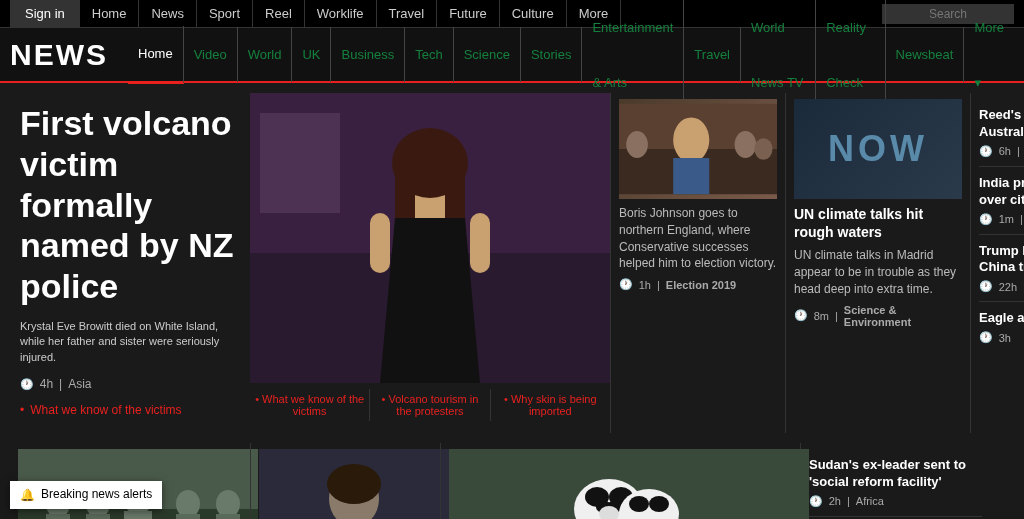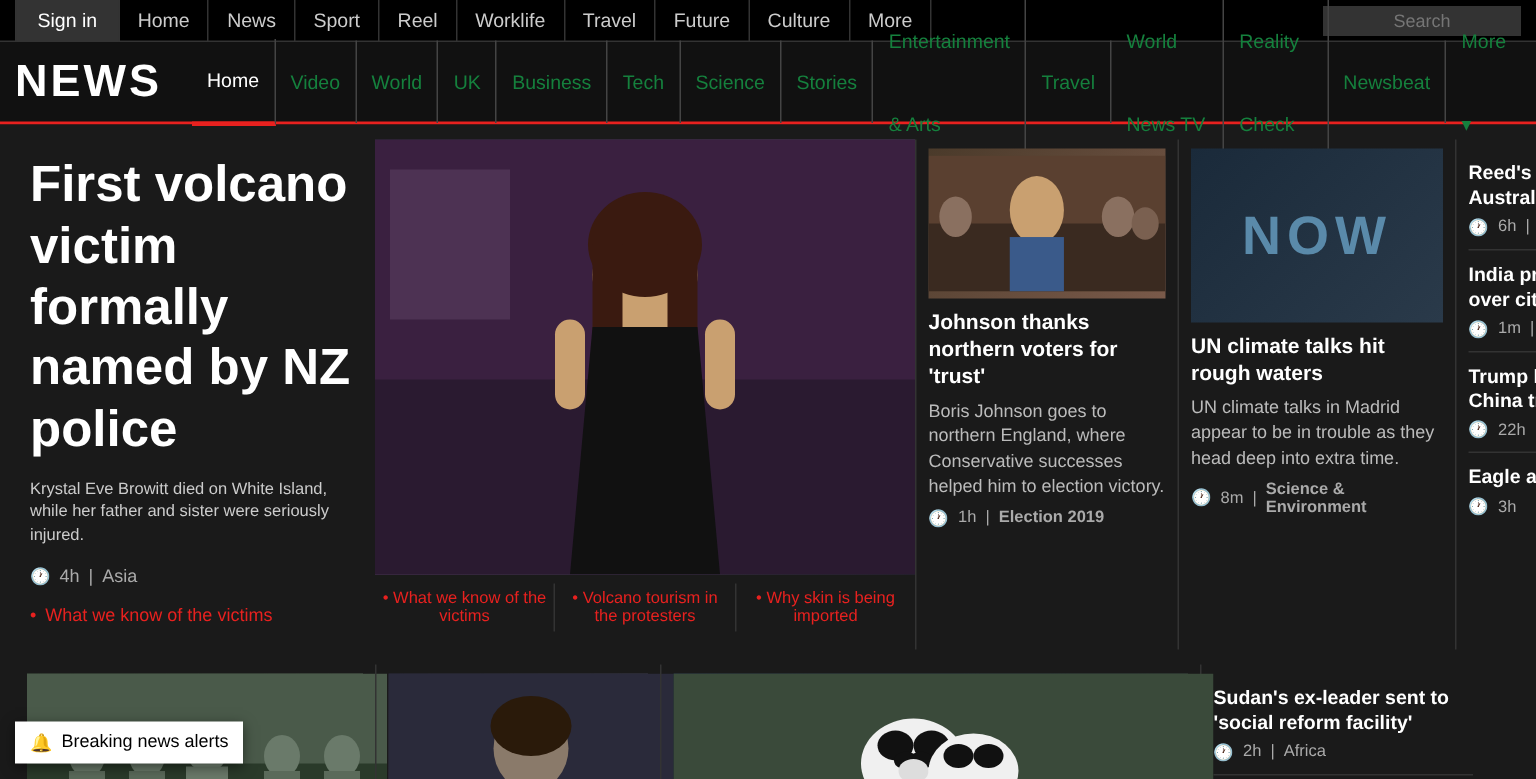--- a/index.html
+++ b/index.html
@@ -219,21 +219,21 @@
     .img-pandas {
       background: linear-gradient(135deg, #2a3a4a, #3a4a3a);
       height: 120px;
       width: 100%;
       position: relative;
     }
 
     
     .img-now {
       background: linear-gradient(135deg, #1a2a3a 0%, #2a3a4a 100%);
-      height: 116px;
+      height: 100px;
       width: 100%;
       display: flex;
       align-items: center;
       justify-content: center;
     }
     .now-text {
       font-size: 36px;
       font-weight: bold;
       color: #5a8aaa;
       letter-spacing: 4px;
@@ -388,21 +388,20 @@
 
           <rect x="0" y="50" width="175" height="50" fill="#3a2a20"></rect>
           <ellipse cx="80" cy="40" rx="20" ry="25" fill="#c9a070"></ellipse>
           <rect x="60" y="60" width="40" height="40" fill="#3a5a8a"></rect>
 
           <ellipse cx="20" cy="45" rx="12" ry="15" fill="#8a7060"></ellipse>
           <ellipse cx="140" cy="45" rx="12" ry="15" fill="#8a7060"></ellipse>
           <ellipse cx="160" cy="50" rx="10" ry="12" fill="#7a6050"></ellipse>
         </svg>
       </div>
-      <h3>Johnson thanks northern voters for 'trust'</h3>
       <p>Boris Johnson goes to northern England, where Conservative successes helped him to election victory.</p>
       <div class="story-meta">
         <span>🕐</span>
         <span>1h</span>
         <span>|</span>
         <span class="tag-label">Election 2019</span>
       </div>
     </div>
   </div>
 

